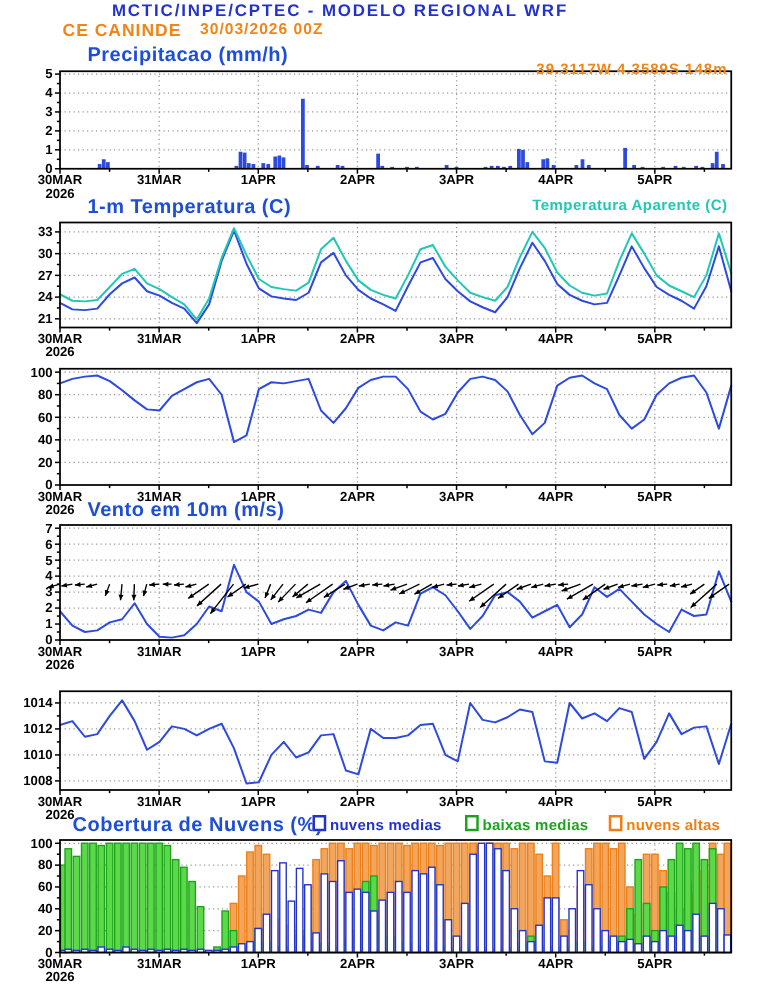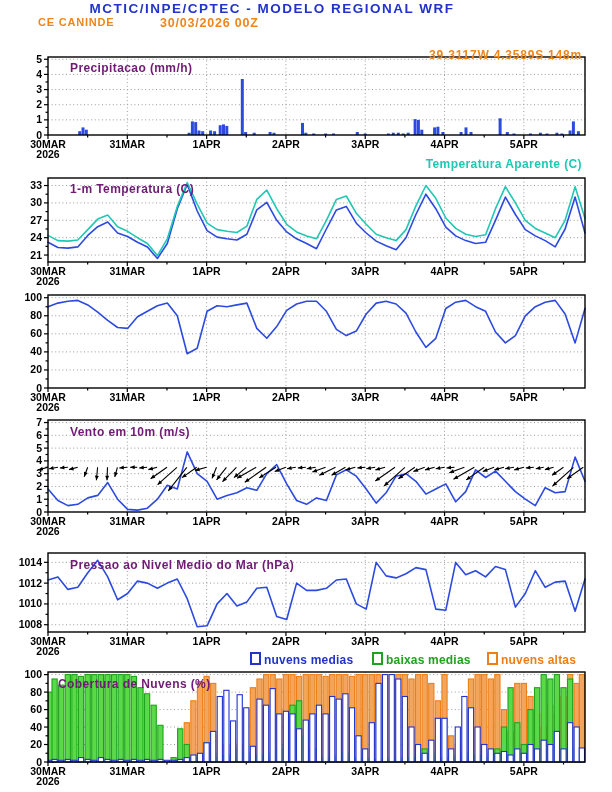--- a/index.html
+++ b/index.html
@@ -1,23 +1,23 @@
 <!DOCTYPE html>
 <html><head>
 <meta charset="utf-8">
 <style>
   html,body{margin:0;padding:0;background:#fff;}
   .page{position:relative;width:612px;height:792px;background:#fff;overflow:hidden;
         font-family:"Liberation Sans",sans-serif;font-weight:bold;}
   .page div{position:absolute;white-space:nowrap;}
   .hdr1{top:1px;left:0;width:544px;text-align:center;font-size:13.5px;letter-spacing:1.5px;color:#2233cc;}
-  .hdr2a{top:16px;left:38px;font-size:11px;letter-spacing:.8px;color:#f08518;}
+  .hdr2a{top:16px;left:50px;font-size:14px;letter-spacing:.8px;color:#f08518;}
   .hdr2b{top:16px;left:160px;font-size:12.5px;letter-spacing:.8px;color:#f08518;}
   .coords{top:35px;right:30px;font-size:12px;letter-spacing:.8px;color:#f08518;margin-top:13px;}
-  .ptitle{font-size:12px;letter-spacing:.4px;color:#701a75;margin-top:25px;}
+  .ptitle{font-size:16px;letter-spacing:.4px;color:#1d4ed8;}
   .t1{top:36px;left:70px}.t2{top:157px;left:70px}
   .t2r{top:157px;right:30px;font-size:12px;letter-spacing:.4px;color:#20c8b4;}
   .t3{top:276px;left:70px}.t4{top:400px;left:70px}.t5{top:533px;left:70px}.t6{top:652px;left:58px}
   .leg{top:652px;font-size:12px;letter-spacing:.2px;}
   .lg-baixas{left:250px;color:#2233cc}.lg-medias{left:372px;color:#1ea31e}.lg-altas{left:487px;color:#ee7f16}
   .sw{display:inline-block;width:7px;height:9px;border:2px solid currentColor;margin-right:3px;vertical-align:-1px;background:#fff;}
   #charts{position:absolute;top:0;left:0;}
   .grid{stroke:#9a9a9a;stroke-width:1;stroke-dasharray:1 2.6;fill:none;}
   .tick{stroke:#000;stroke-width:1.2;}
   .frame{fill:none;stroke:#000;stroke-width:1.4;}
@@ -738,19 +738,18 @@
 
   <div class="hdr1">MCTIC/INPE/CPTEC - MODELO REGIONAL WRF</div>
   <div class="hdr2a">CE CANINDE</div>
   <div class="hdr2b">30/03/2026 00Z</div>
   <div class="coords">39.3117W 4.3589S 148m</div>
 
   <div class="ptitle t1">Precipitacao (mm/h)</div>
   <div class="ptitle t2">1-m Temperatura (C)</div>
   <div class="t2r">Temperatura Aparente (C)</div>
   <div class="ptitle t4">Vento em 10m (m/s)</div>
-  <div class="ptitle t5">Pressao ao Nivel Medio do Mar (hPa)</div>
   <div class="ptitle t6">Cobertura de Nuvens (%)</div>
 
   <div class="leg lg-baixas"><span class="sw"></span><span>nuvens medias</span></div>
   <div class="leg lg-medias"><span class="sw"></span><span>baixas medias</span></div>
   <div class="leg lg-altas"><span class="sw"></span><span>nuvens altas</span></div>
 </div>
 
 </body></html>

